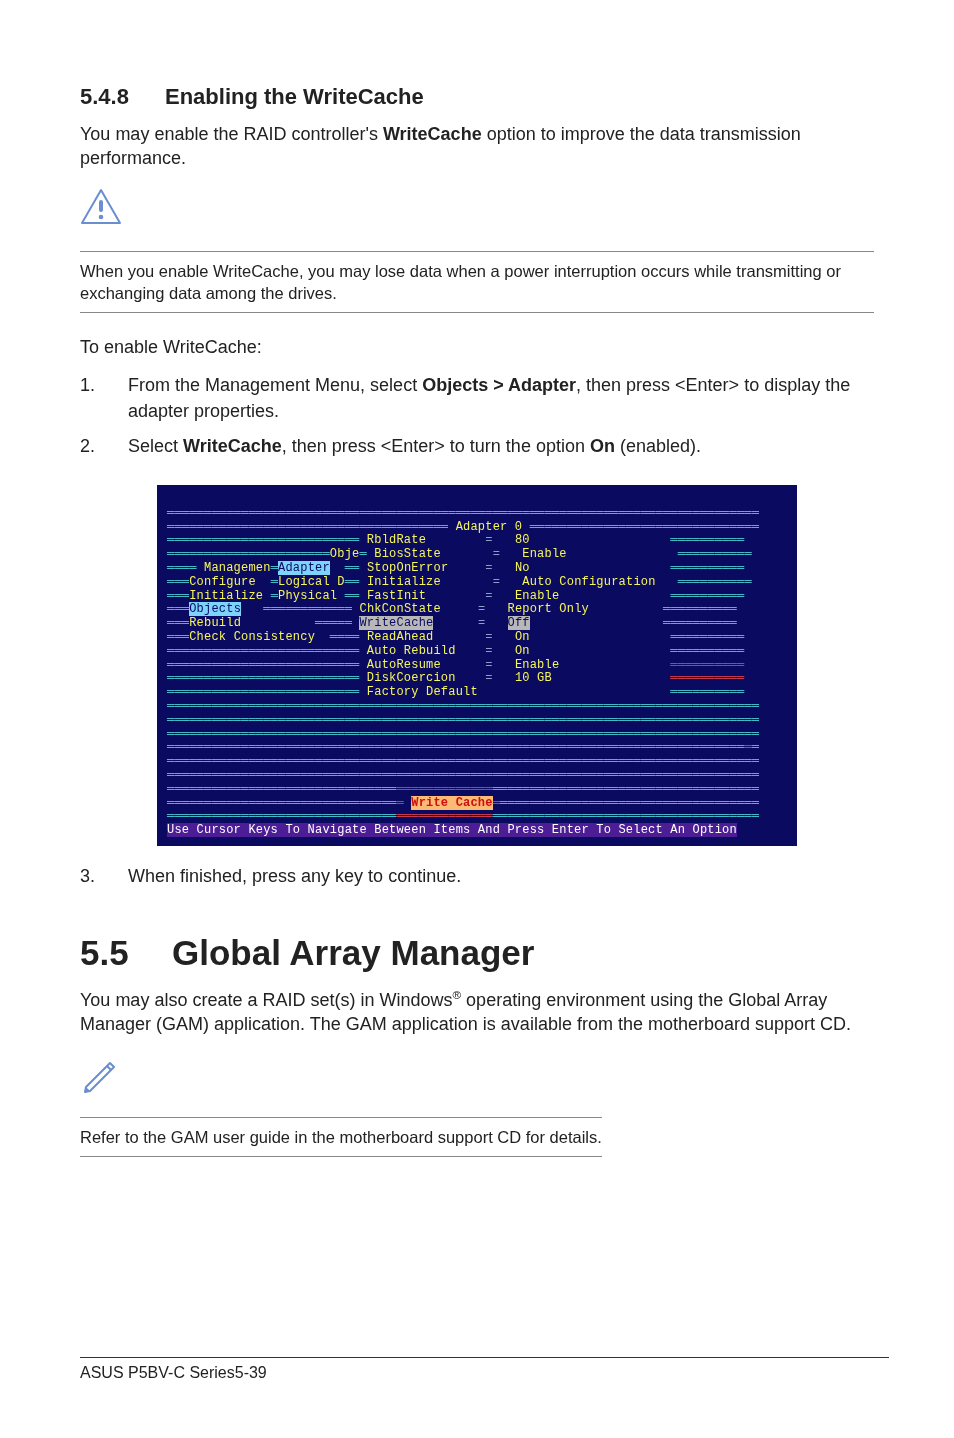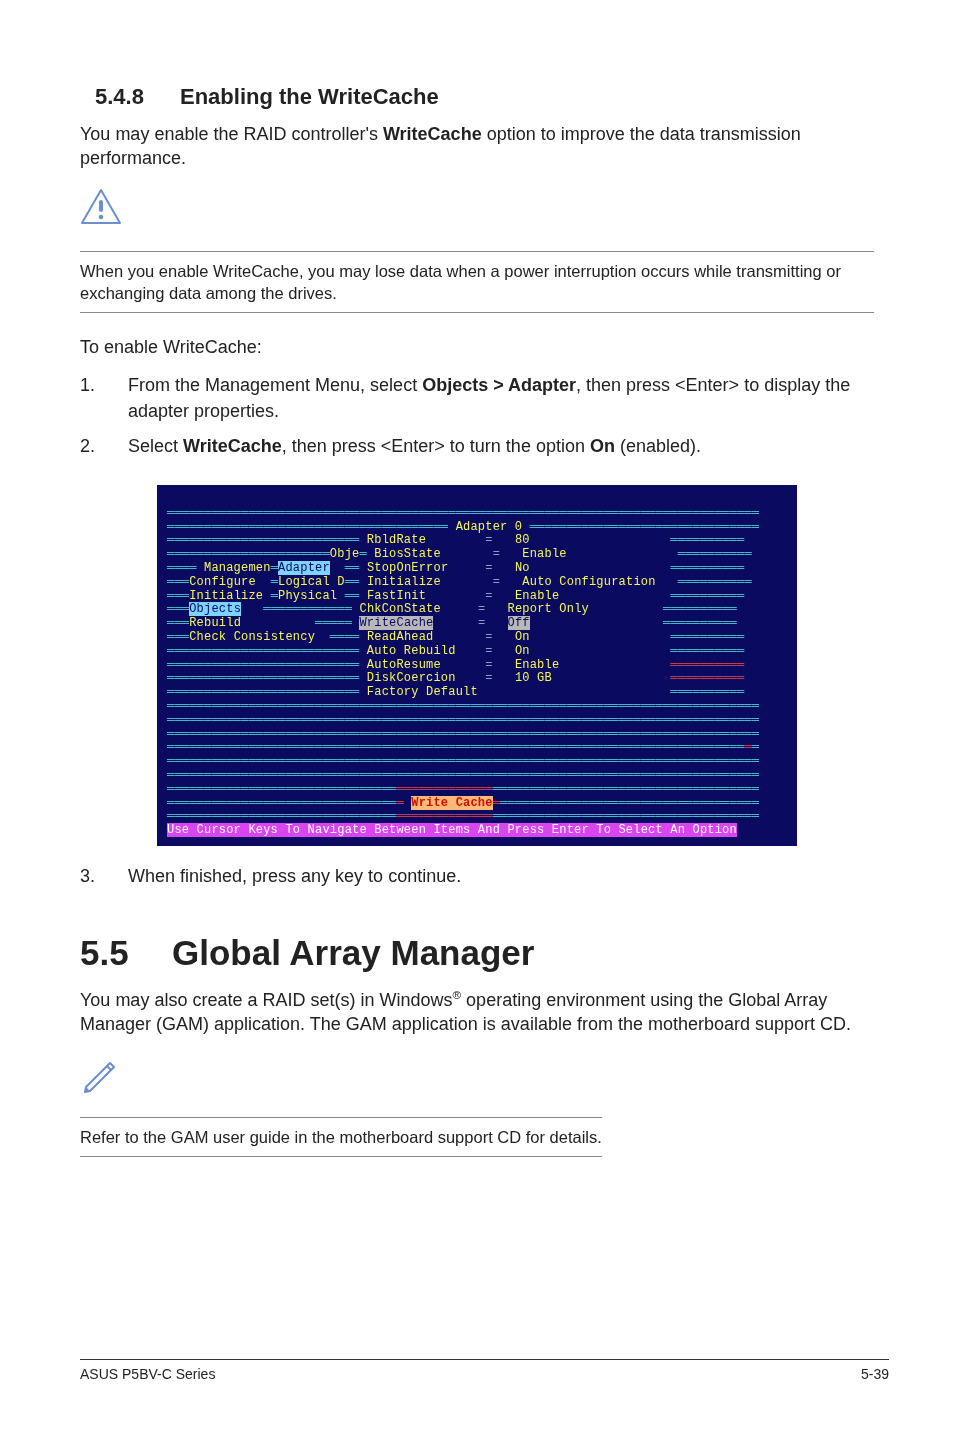--- a/index.html
+++ b/index.html
@@ -10,21 +10,21 @@
     width: 954px;
     height: 1438px;
     position: relative;
     padding: 84px 80px 0 80px;
   }
   .section-head {
     font-size: 22px;
     font-weight: bold;
     margin-bottom: 12px;
   }
-  .section-head .num { display:inline-block; width:85px;margin-left:15px; }
+  .section-head .num { display:inline-block; width:85px; }
   .body-text { font-size: 18px; line-height: 1.35; }
   .bold { font-weight: bold; }
   .note-block {
     margin-top: 14px;
     display: flex;
     align-items: flex-start;
     gap: 22px;
     flex-direction: column;
   }
   .note-icon {
@@ -64,37 +64,37 @@
     overflow: hidden;
   }
   .terminal .cyan { color: #59e8e8; }
   .terminal .yellow { color: #f6f65a; }
   .terminal .red { color: #ff4a4a; }
   .terminal .grey { color: #8aa0c8; }
   .terminal .hlCyanBg { background:#7dd3fc; color:#0a0a60; }
   .terminal .hlGreyBg { background:#b8b8b8; color:#0a0a60; }
   .terminal .redOnGrey { background:#fdba74; color:#cc1010; font-weight:bold; }
   .terminal .redBold { color:#ff4a4a; font-weight:bold; }
-  .terminal .hlRedBg { background:#d946ef; color:#fff; }
+  .terminal .hlRedBg { background:#4c1d95; color:#fff; }
   h2.main {
     font-family: Verdana, Arial, sans-serif;
     font-size: 35px;
     font-weight: bold;
     margin-top: 44px;
     margin-bottom: 14px;
   }
   h2.main .num { display:inline-block; width:92px; }
   sup { font-size: 0.65em; vertical-align: super; }
   .footer {
     position: absolute;
     left: 80px; right: 65px; bottom: 56px;
     border-top: 1px solid #333;
     padding-top: 6px;
-    font-size: 14px;
-    display:flex; justify-content:space-between;
+    font-size: 16px;
+    display:flex; justify-content:flex-start;
     color:#222;
   }
 </style>
 </head>
 <body>
 
 <div class="section-head">
   <span class="num">5.4.8</span><span>Enabling the WriteCache</span>
 </div>
 

